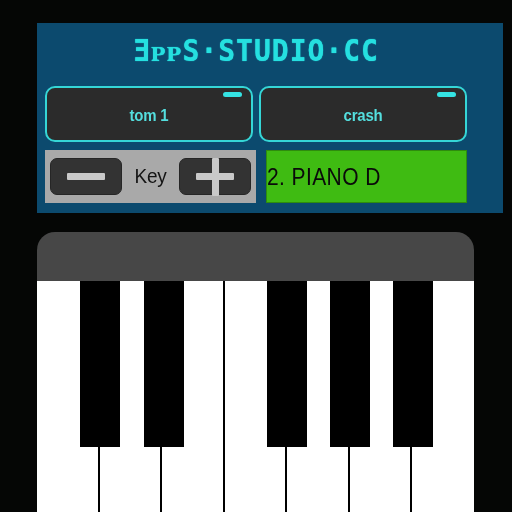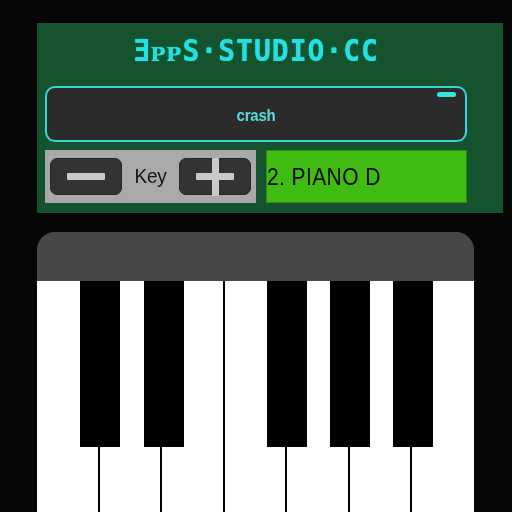--- a/index.html
+++ b/index.html
@@ -23,21 +23,21 @@
     overflow: hidden;
   }
 
   
   .control-panel {
     position: absolute;
     left: 37px;
     top: 23px;
     width: 466px;
     height: 190px;
-    background: #14532d;
+    background: #0c4a6e;
     box-sizing: border-box;
   }
 
   
   .brand {
     position: absolute;
     left: 0;
     top: 8px;
     width: 438px;
     height: 42px;
@@ -225,20 +225,24 @@
 <div class="app">
 
   <div class="control-panel">
 
     <div class="brand">
       <span class="brand-text">ƎᴘᴘS·STUDIO·CC</span>
     </div>
 
     <div class="pad-row">
 
+      <div class="pad">
+        <span class="pad-led"></span>
+        <span class="pad-label">tom 1</span>
+      </div>
 
 
 
       <div class="pad">
         <span class="pad-led"></span>
         <span class="pad-label">crash</span>
       </div>
 
     </div>
 

